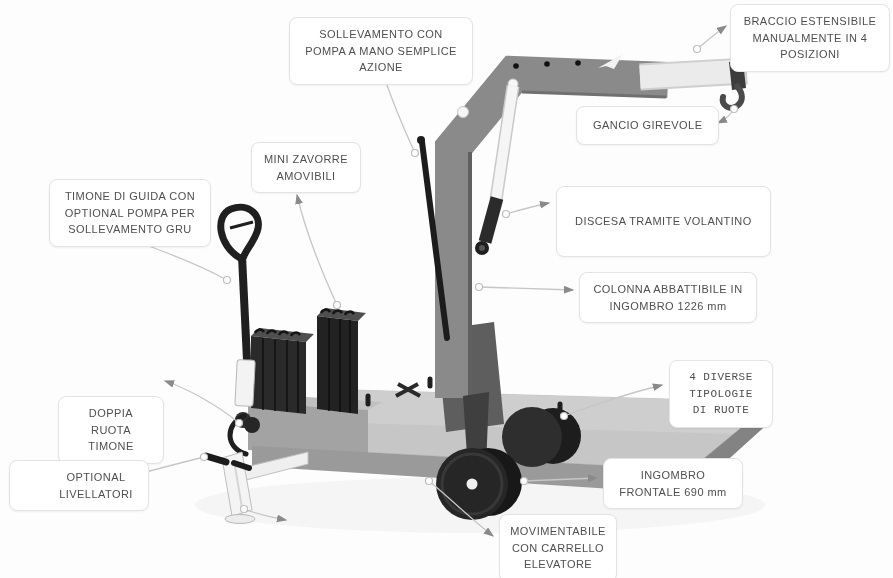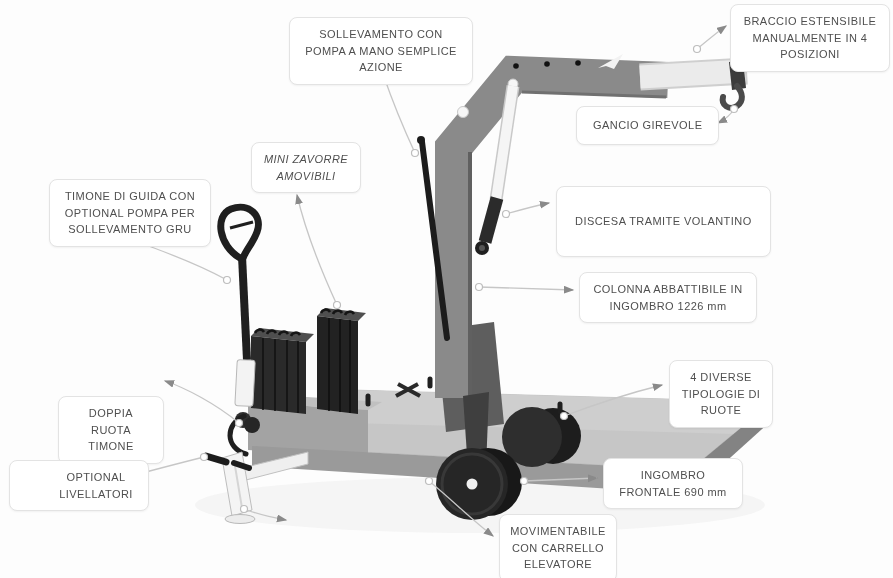--- a/index.html
+++ b/index.html
@@ -191,23 +191,23 @@
         <circle cx="524" cy="481" r="3.5"></circle>
           <circle cx="244" cy="509" r="3.5"></circle>
         <circle cx="429" cy="481" r="3.5"></circle>
       </g>
     </g>
   </svg>
 
   <div class="callout" style="left:289px;top:17px;width:162px;"><span>SOLLEVAMENTO CON POMPA A MANO SEMPLICE AZIONE</span></div>
   <div class="callout" style="left:730px;top:4px;width:138px;"><span>BRACCIO ESTENSIBILE MANUALMENTE IN 4 POSIZIONI</span></div>
   <div class="callout nowrap" style="left:576px;top:106px;padding:10px 16px;"><span>GANCIO GIREVOLE</span></div>
-  <div class="callout" style="left:251px;top:142px;width:88px;font-style:italic;"><span>MINI ZAVORRE AMOVIBILI</span></div>
+  <div class="callout" style="left:251px;top:142px;width:88px;"><span>MINI ZAVORRE AMOVIBILI</span></div>
   <div class="callout" style="left:49px;top:179px;width:140px;"><span>TIMONE DI GUIDA CON OPTIONAL POMPA PER SOLLEVAMENTO GRU</span></div>
   <div class="callout nowrap" style="left:556px;top:186px;padding:26px 18px;"><span>DISCESA TRAMITE VOLANTINO</span></div>
   <div class="callout" style="left:579px;top:272px;width:156px;"><span>COLONNA ABBATTIBILE IN INGOMBRO 1226 mm</span></div>
   <div class="callout" style="left:58px;top:376px;width:84px;margin-top:20px;"><span>DOPPIA RUOTA TIMONE</span></div>
-  <div class="callout" style="left:669px;top:360px;width:82px;"><span>4 DIVERSE TIPOLOGIE DI RUOTE</span></div>
+  <div class="callout" style="left:669px;top:360px;width:82px;font-family:Liberation Mono, monospace;"><span>4 DIVERSE TIPOLOGIE DI RUOTE</span></div>
   <div class="callout" style="left:9px;top:460px;width:84px;padding-left:44px;"><span>OPTIONAL LIVELLATORI</span></div>
   <div class="callout" style="left:603px;top:458px;width:118px;"><span>INGOMBRO FRONTALE 690 mm</span></div>
   <div class="callout" style="left:499px;top:514px;width:96px;"><span>MOVIMENTABILE CON CARRELLO ELEVATORE</span></div>
 
 </div>
 
 </body></html>

